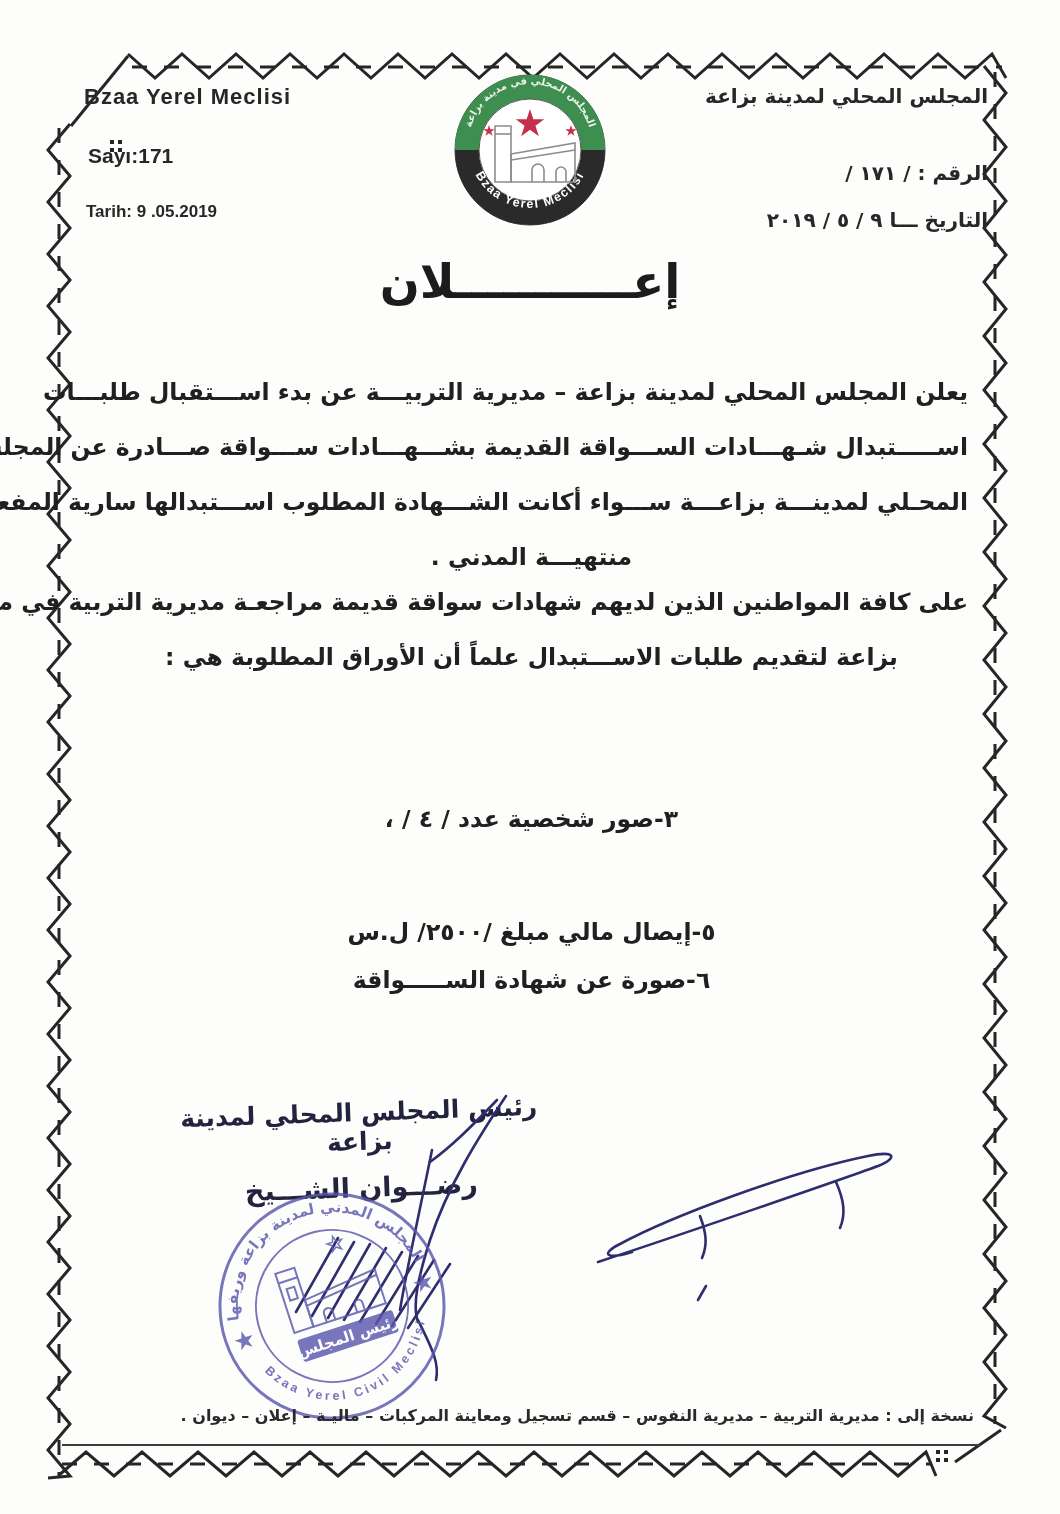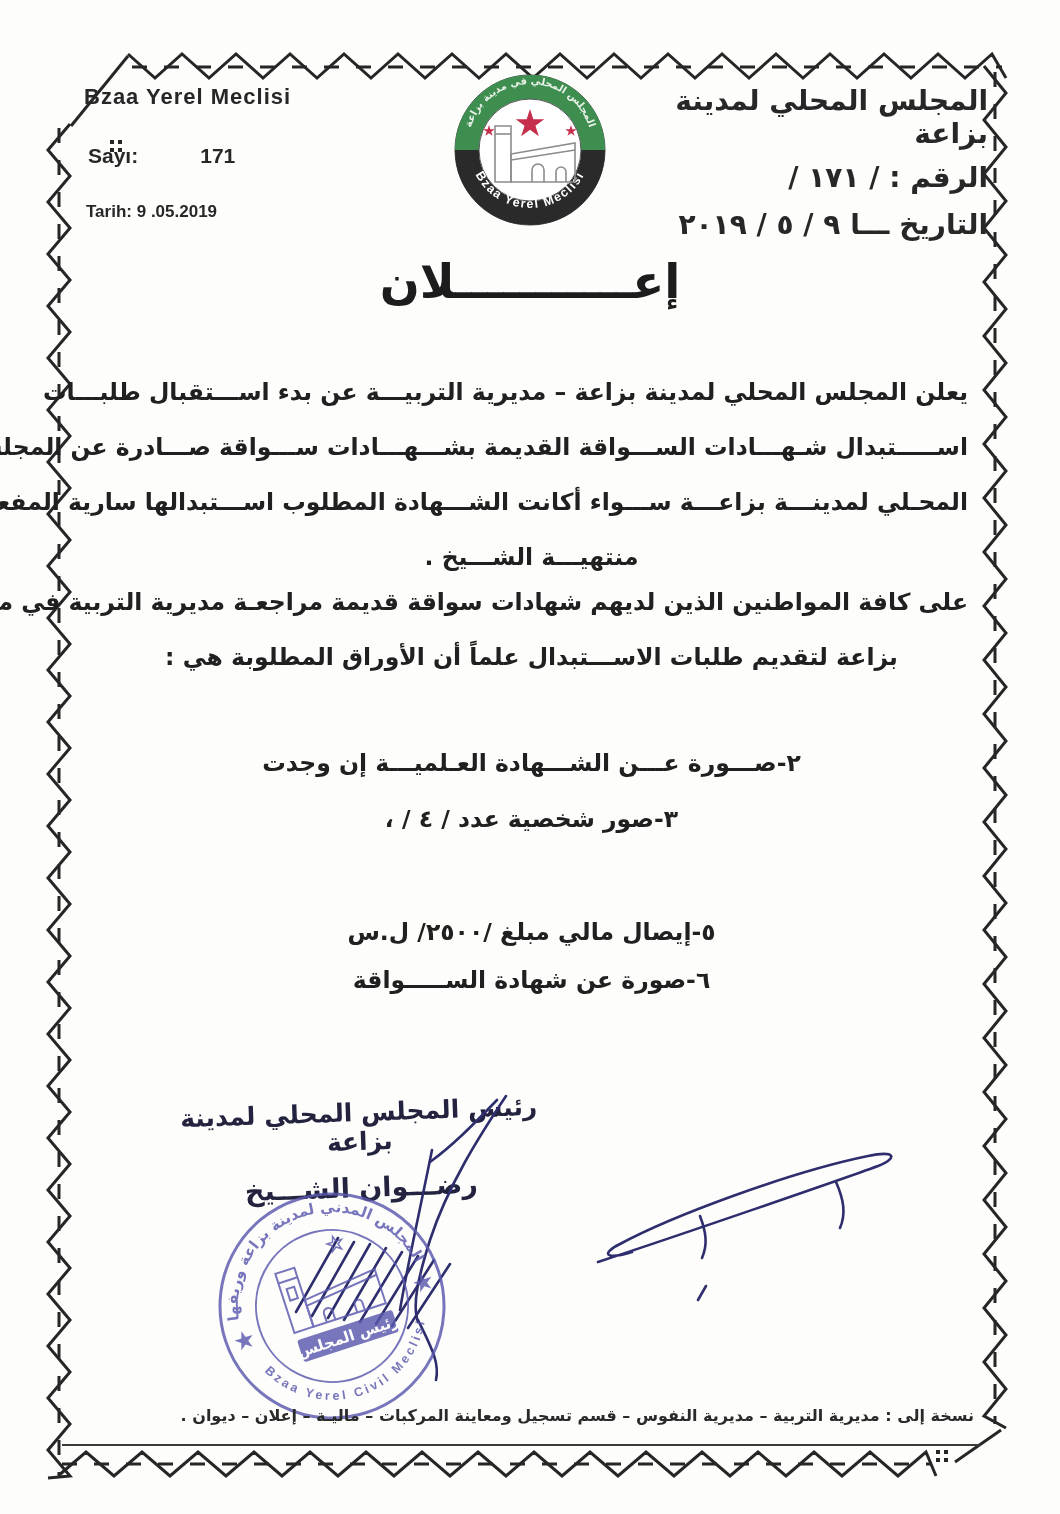--- a/index.html
+++ b/index.html
@@ -6,23 +6,23 @@
   body{
     width:1060px;height:1514px;position:relative;overflow:hidden;
     background:#fdfdfb;color:#1f1f1f;
     font-family:"DejaVu Sans",sans-serif;
   }
   .abs{position:absolute;}
   
   .hdr-latin{font-family:"Liberation Sans","DejaVu Sans",sans-serif;font-weight:bold;color:#272727;}
   .org-latin{left:84px;top:84px;font-size:22px;letter-spacing:1px;}
   .sayi{left:88px;top:144px;font-size:21px;}
-  .sayi .val{display:inline-block;margin-right:0;margin-left:62px;}
+  .sayi .val{display:inline-block;margin-right:0;}
   .tarih{left:86px;top:202px;font-size:17px;}
-  .hdr-ar{right:72px;width:330px;direction:rtl;text-align:right;font-weight:bold;color:#272727;font-size:28px;}
+  .hdr-ar{right:72px;width:330px;direction:rtl;text-align:right;font-weight:bold;color:#272727;font-size:20px;}
   .hdr-ar-1{top:84px;}
   .hdr-ar-2{top:146px;margin-top:15px;}
   .hdr-ar-3{top:208px;}
   
   .doc-title{left:0;right:0;top:254px;text-align:center;font-size:47px;font-weight:bold;color:#1c1c1c;direction:rtl;}
   
   .para{left:95px;right:92px;direction:rtl;text-align:right;font-weight:bold;font-size:23.5px;color:#202020;}
   .para .ln{position:absolute;right:0;left:0;text-align:center;white-space:nowrap;}
   .items .ln{position:absolute;right:0;white-space:nowrap;font-weight:bold;font-size:23.5px;}
   
@@ -104,30 +104,29 @@
     <path d="M 26,32 v -10 a 5,5 0 0 1 10,0 v 10"></path>
   </g>
 </svg>
 
 <div class="abs doc-title">إعـــــــــــلان</div>
 
 <div class="abs para" style="top:378px;height:230px;">
   <div class="ln" style="top:0;">يعلن المجلس المحلي لمدينة بزاعة – مديرية التربيـــة عن بدء اســـتقبال طلبـــات</div>
   <div class="ln" style="top:55px;">اســـــتبدال  شـهـــادات الســـواقة القديمة بشـــهـــادات ســـواقة صـــادرة عن المجلس</div>
   <div class="ln" style="top:110px;">المحـلي لمدينـــة بزاعـــة ســـواء أكانت الشـــهادة المطلوب اســـتبدالها سارية المفعول أو</div>
-  <div class="ln" style="top:165px;">منتهيـــة الشـــيخ .</div>
+  <div class="ln" style="top:165px;">منتهيـــة المدني .</div>
 </div>
 
 <div class="abs para" style="top:588px;height:120px;">
   <div class="ln" style="top:0;">على كافة المواطنين الذين لديهم شهادات سواقة قديمة مراجعـة مديرية التربية في مدينة</div>
   <div class="ln" style="top:55px;">بزاعة لتقديم طلبات الاســـتبدال علماً أن الأوراق المطلوبة هي :</div>
 </div>
 
 <div class="abs para items" style="top:692px;height:340px;">
-  <div class="ln" style="top:57px;">٢-صـــورة عـــن الشـــهادة العـلميـــة إن وجدت</div>
   <div class="ln" style="top:113px;">٣-صور شخصية عدد / ٤ / ،</div>
   <div class="ln" style="top:226px;">٥-إيصال مالي مبلغ /٢٥٠٠/ ل.س</div>
   <div class="ln" style="top:274px;">٦-صورة عن شهادة الســـــواقة</div>
 </div>
 
 <div class="abs sig-block">
   <div class="sig-title">رئيس المجلس المحلي لمدينة بزاعة</div>
   <div class="sig-name">رضـــوان الشـــيخ</div>
 </div>
 

